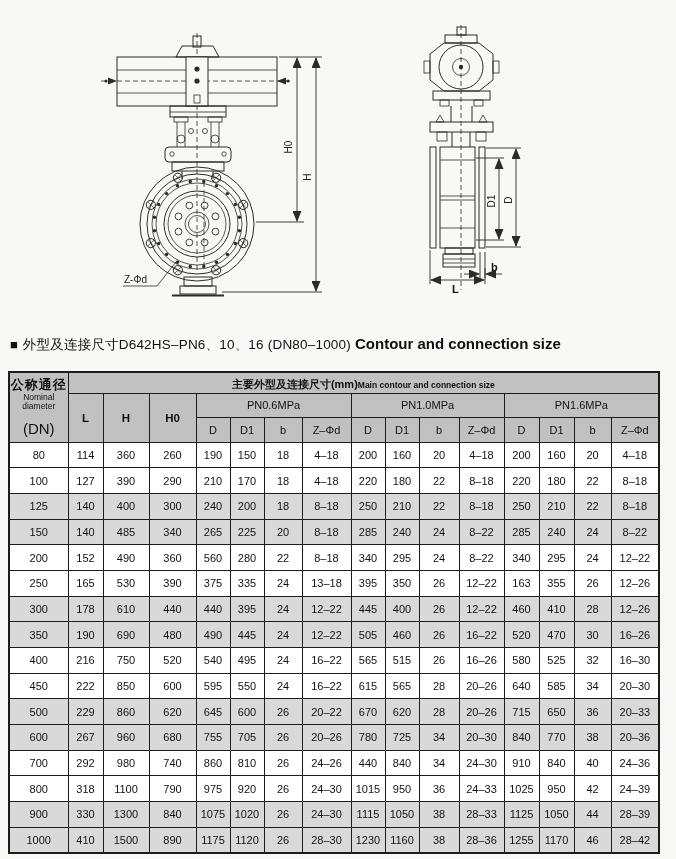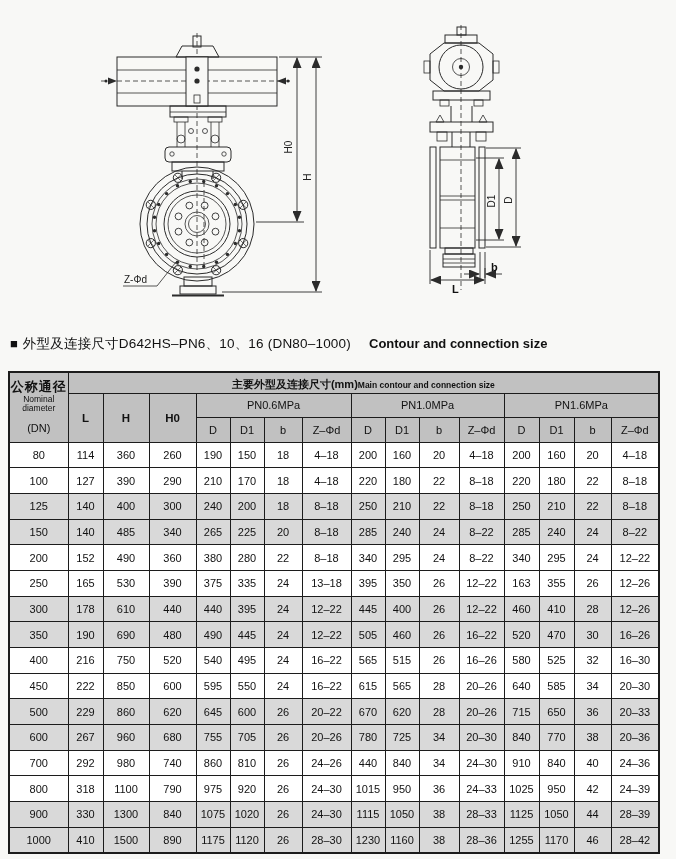--- a/index.html
+++ b/index.html
@@ -28,21 +28,21 @@
   .dash{stroke-dasharray:5 3}
   .dim{stroke:var(--draw);stroke-width:0.9;fill:none}
   .dimlab{font-size:10px;fill:#222}
   .boldlab{font-size:11px;font-weight:bold;fill:#111}
   .smalllab{font-size:10px;fill:#222}
 
   
   .title{position:absolute;left:10px;top:335px;display:flex;align-items:baseline;white-space:nowrap}
   .title .sq{font-size:13px;font-weight:bold;margin-right:5px}
   .title .zh{font-size:13.5px;font-weight:normal;letter-spacing:.2px}
-  .title .en{font-size:13px;font-weight:bold;margin-left:18px}
+  .title .en{font-size:15px;font-weight:bold;margin-left:4px}
 
   
   table.dims{
     position:absolute;left:8px;top:371px;width:650px;
     border-collapse:collapse;table-layout:fixed;
     border:2px solid var(--border);
   }
   table.dims th,table.dims td{
     border:1px solid var(--border);
     text-align:center;vertical-align:middle;
@@ -50,21 +50,21 @@
   }
   thead th{background:var(--header-bg)}
   tr.r1 th{height:21px}
   tr.r2 th{height:24px}
   tr.r3 th{height:25px}
   .h-zh{font-size:11px;font-weight:bold}
   .h-en{font-size:8.5px;font-weight:bold;margin-left:0}
   th.dn-col{font-weight:normal;line-height:1.05}
   th.dn-col .zh{display:block;font-size:13px;font-weight:bold;letter-spacing:1px;margin-bottom:2px}
   th.dn-col .en{display:block;font-size:8.5px}
-  th.dn-col .dn{display:block;font-size:11px;margin-top:10px}
+  th.dn-col .dn{display:block;font-size:15px;margin-top:10px}
   th.dim-h{font-size:11.5px;font-weight:bold}
   th.grp-h{font-size:11px;font-weight:normal}
   th.sub-h{font-size:11px;font-weight:normal}
   tbody td{height:25.7px;font-size:11px;background:#ffffff}
   tbody tr.shade td{background:var(--row-shade)}
 </style>
 </head>
 <body>
 
 <div class="doc">
@@ -388,21 +388,21 @@
           <td>285</td>
           <td>240</td>
           <td>24</td>
           <td>8–22</td>
         </tr>
         <tr>
           <td>200</td>
           <td>152</td>
           <td>490</td>
           <td>360</td>
-          <td>380</td>
+          <td>560</td>
           <td>280</td>
           <td>22</td>
           <td>8–18</td>
           <td>340</td>
           <td>295</td>
           <td>24</td>
           <td>8–22</td>
           <td>340</td>
           <td>295</td>
           <td>24</td>

